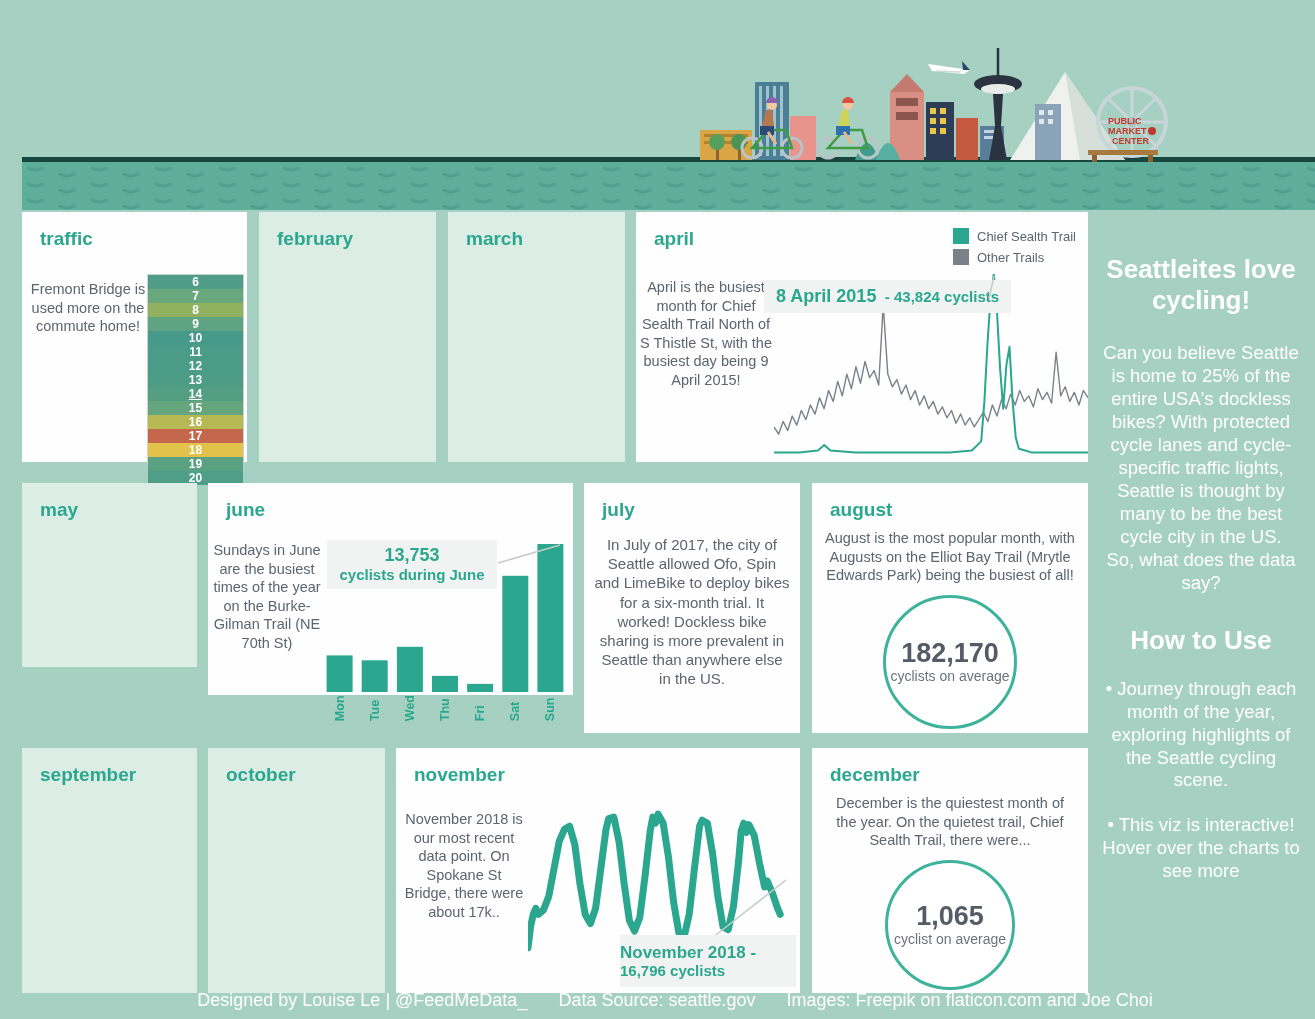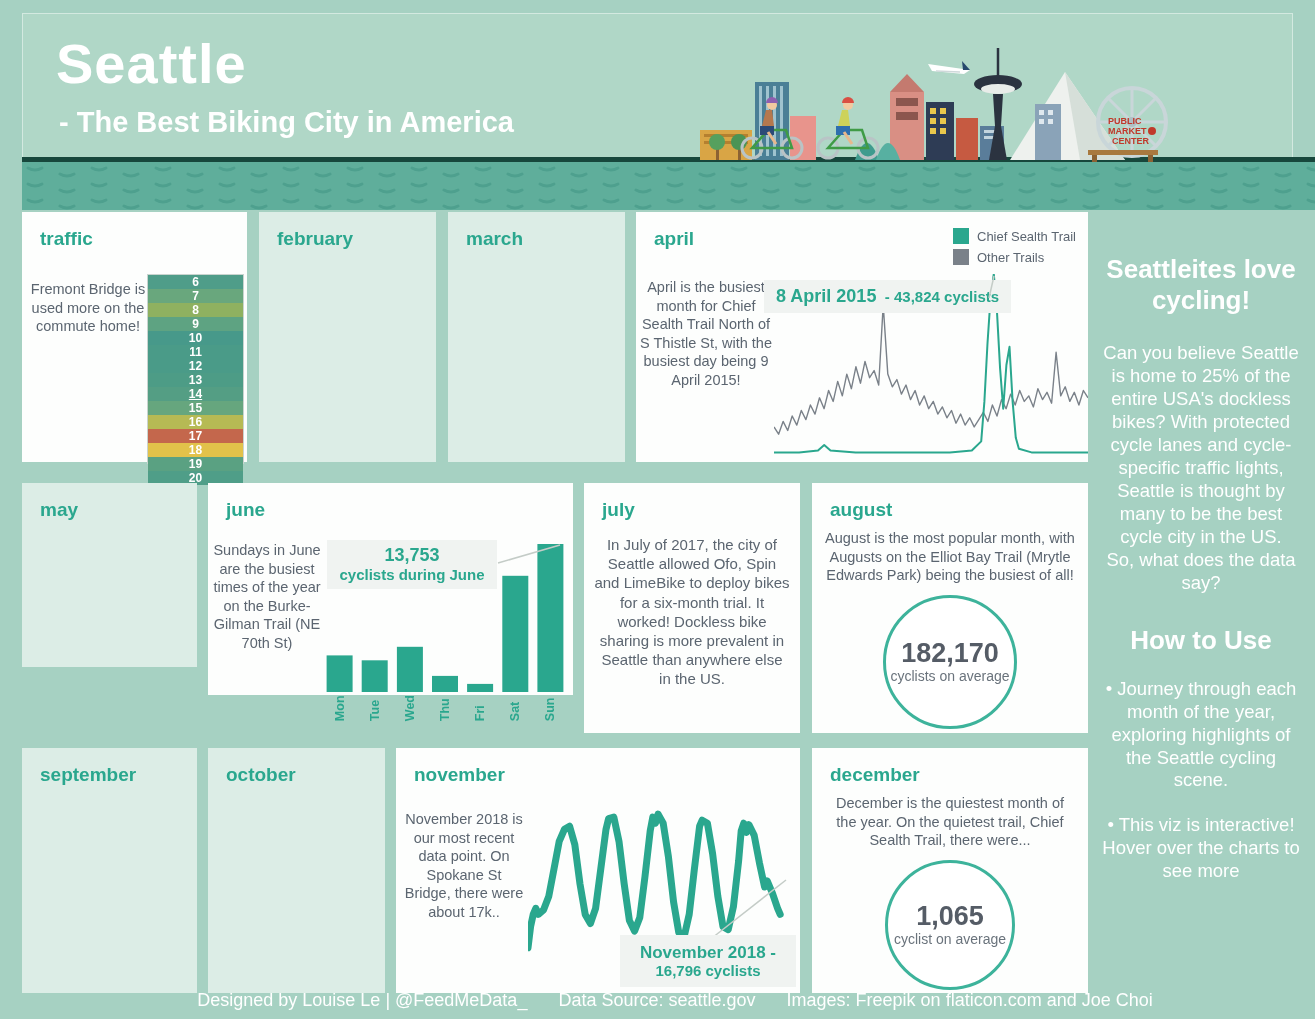--- a/index.html
+++ b/index.html
@@ -48,21 +48,21 @@
   
   .jul-text{margin:52px 10px 0;font-size:15px;}
   .aug-text{margin:46px 12px 0;font-size:14.5px;}
   .dec-text{margin:46px 12px 0;font-size:14.5px;}
   .stat-circle{margin:10px auto 0;border:3px solid #3db39b;border-radius:50%;
     display:flex;flex-direction:column;align-items:center;justify-content:center;background:#fff;}
   .stat-num{font-size:27px;font-weight:700;color:#555c66;line-height:1.05;}
   .stat-lab{font-size:14px;color:#6a737c;}
   
   .nov-text{position:absolute;left:6px;top:62px;width:124px;}
-  .nov-callout{left:224px;top:187px;width:176px;height:52px;text-align:center;
+  .nov-callout{left:224px;top:187px;width:176px;height:52px;text-align:left;
     display:flex;flex-direction:column;justify-content:center;}
   .nov-callout .c-date{font-size:17px;font-weight:700;color:#2aa78e;line-height:1.15;}
   .nov-callout .c-val{font-size:15px;font-weight:600;color:#2aa78e;}
   .chart-svg{position:absolute;}
   .leader{position:absolute;left:0;top:0;width:100%;height:100%;pointer-events:none;}
   
   .sidebar{position:absolute;left:1100px;top:212px;width:202px;color:#fff;text-align:center;}
   .sb-h{font-size:26px;font-weight:700;margin:42px 0 0;line-height:1.2;}
   .sb-p{font-size:18.5px;line-height:1.24;margin:26px 0 0;}
   .sb-p2{font-size:18.5px;line-height:1.24;margin:0;}
@@ -70,24 +70,20 @@
   .sb-b{font-size:18.5px;line-height:1.24;margin:22px 0 0;}
   
   .footer{position:absolute;left:22px;top:990px;width:1280px;text-align:center;color:#fff;font-size:18px;}
   .footer span{margin-left:26px;}
 </style>
 </head>
 <body>
 
 <div class="canvas">
 
-  <div class="header-panel">
-    <div class="title">Seattle</div>
-    <div class="subtitle">- The Best Biking City in America</div>
-  </div>
   <div class="water-band">
     <svg width="100%" height="100%">
       <defs>
         <pattern id="wv" width="64" height="16" patternUnits="userSpaceOnUse">
           <path d="M6 6 q7 4 14 0" stroke="#4ea08e" stroke-width="3" fill="none" stroke-linecap="round"></path>
           <path d="M38 12 q7 4 14 0" stroke="#4ea08e" stroke-width="3" fill="none" stroke-linecap="round"></path>
         </pattern>
       </defs>
       <rect x="0" y="2" width="100%" height="100%" fill="url(#wv)"></rect>
     </svg>

